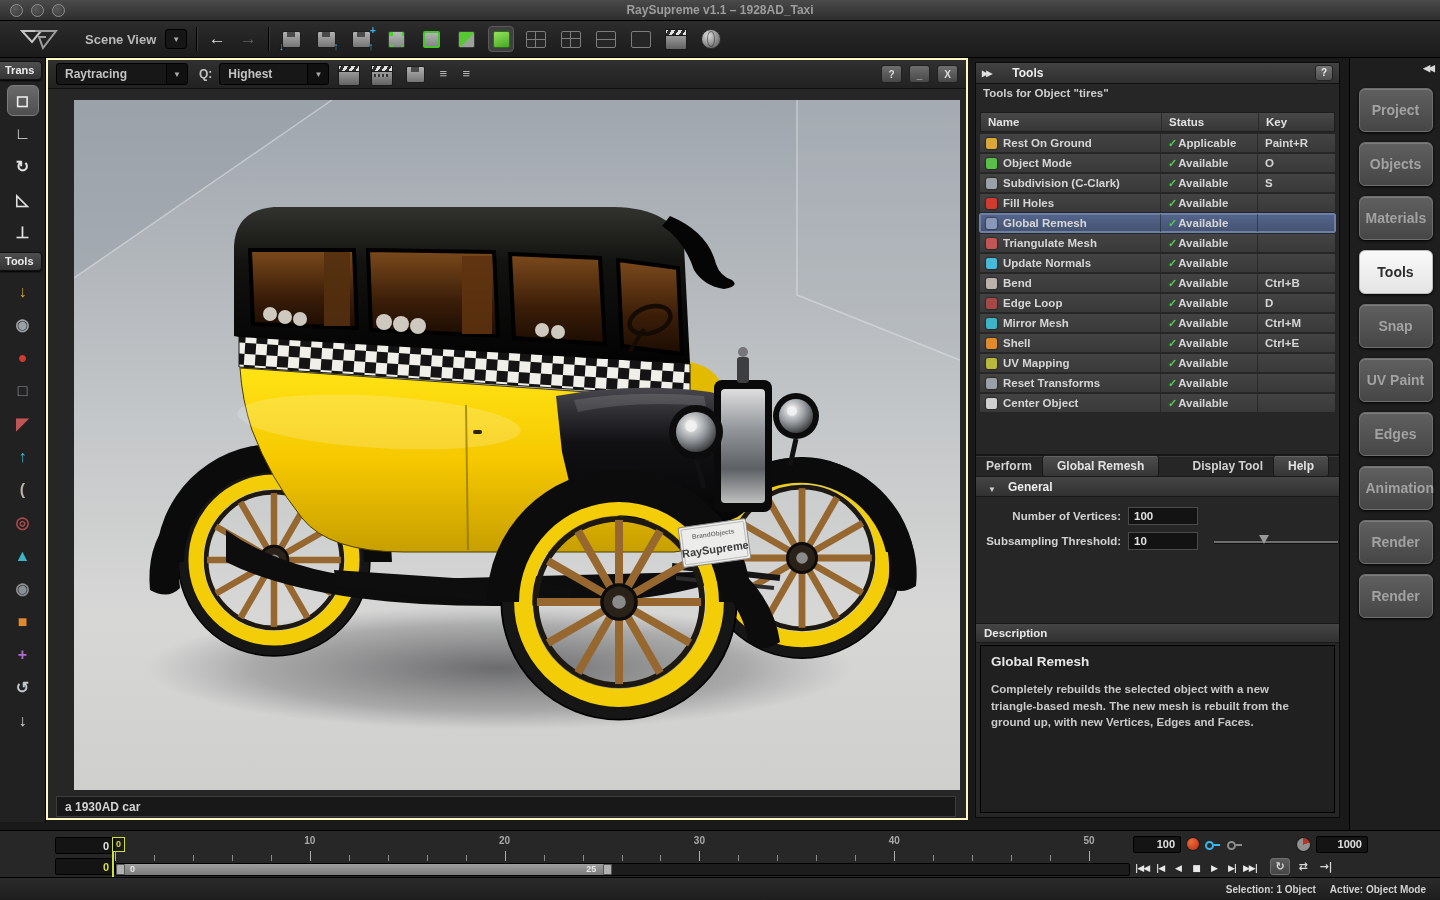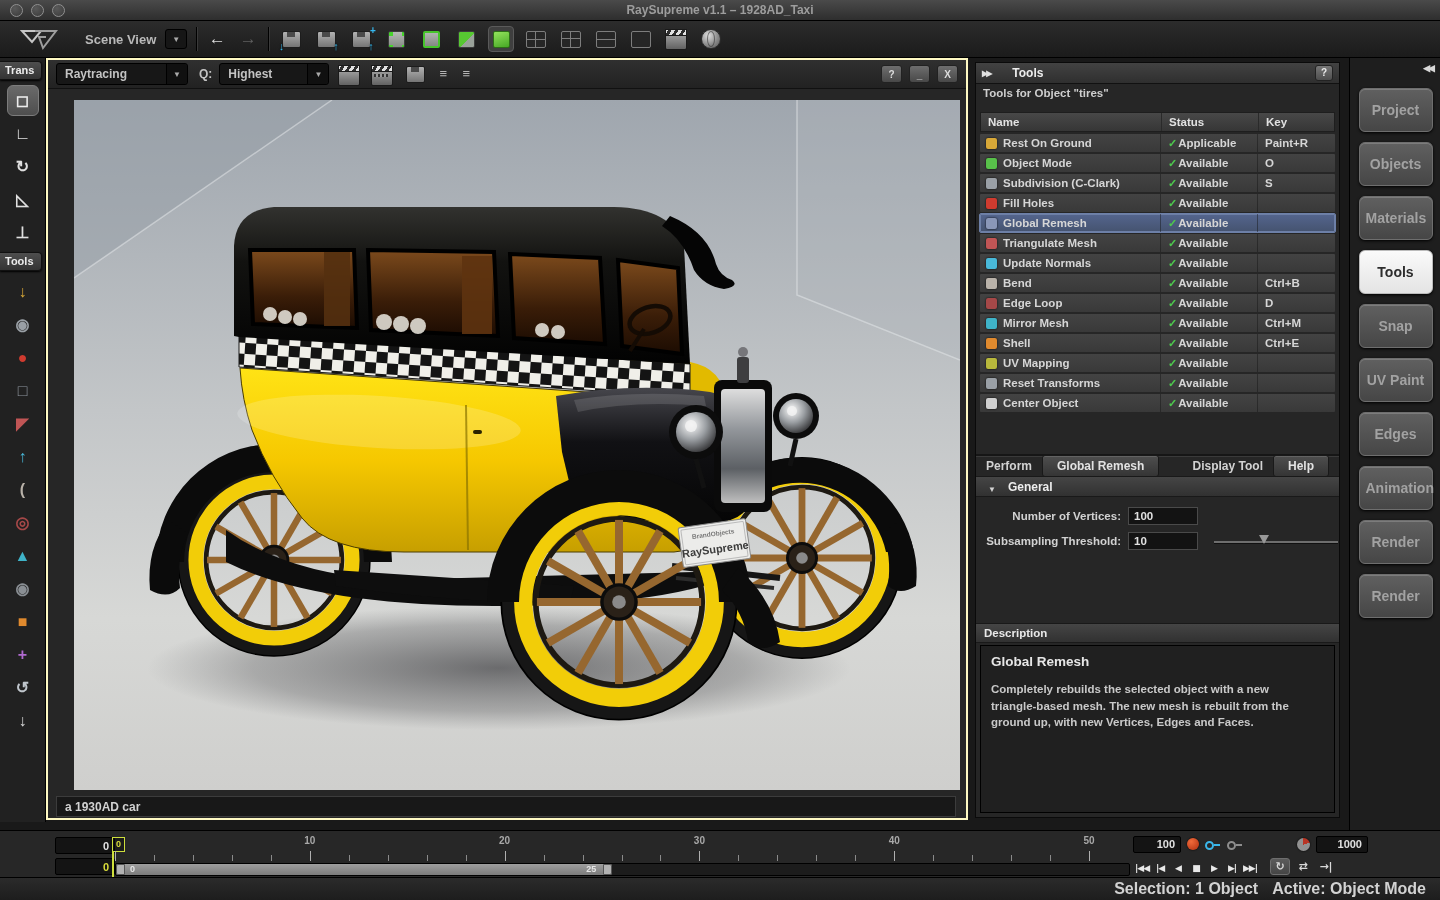--- a/index.html
+++ b/index.html
@@ -175,21 +175,21 @@
   .pie{width:13px;height:13px;border-radius:50%;background:conic-gradient(#b83525 0 75deg,#919191 75deg);box-shadow:0 0 2px #000;margin-left:48px;}
   .tl-row2{display:flex;align-items:center;gap:1px;margin-top:4px;}
   .tp-btn{width:18px;height:16px;background:none;border:none;color:#e8e8e8;font-size:9px;font-weight:bold;
     letter-spacing:-1px;padding:0;text-align:center;font-family:"DejaVu Sans",sans-serif;}
   .loop-btn{width:20px;height:17px;background:none;border:none;color:#d8d8d8;font-size:11px;font-weight:bold;padding:0;font-family:"DejaVu Sans",sans-serif;}
   .loop-btn.active{background:linear-gradient(#5c5c5c,#454545);border:1px solid #6e6e6e;border-radius:3px;}
   .loop-group{margin-left:10px;display:flex;gap:3px;align-items:center;}
   
   .statusbar{position:absolute;left:0;right:0;bottom:0;height:22px;background:linear-gradient(#2b2b2b,#1d1d1d);
     border-top:1px solid #000;display:flex;align-items:center;justify-content:flex-end;gap:14px;padding-right:14px;}
-  .sb-text{color:#d2d2d2;font-size:16px;font-weight:bold;}
+  .sb-text{color:#d2d2d2;font-size:10px;font-weight:bold;}
 </style>
 </head>
 <body>
 
 <div class="app">
 
   <div class="titlebar">
     <div class="traffic">
       <span class="tl-dot"></span>
       <span class="tl-dot"></span>

